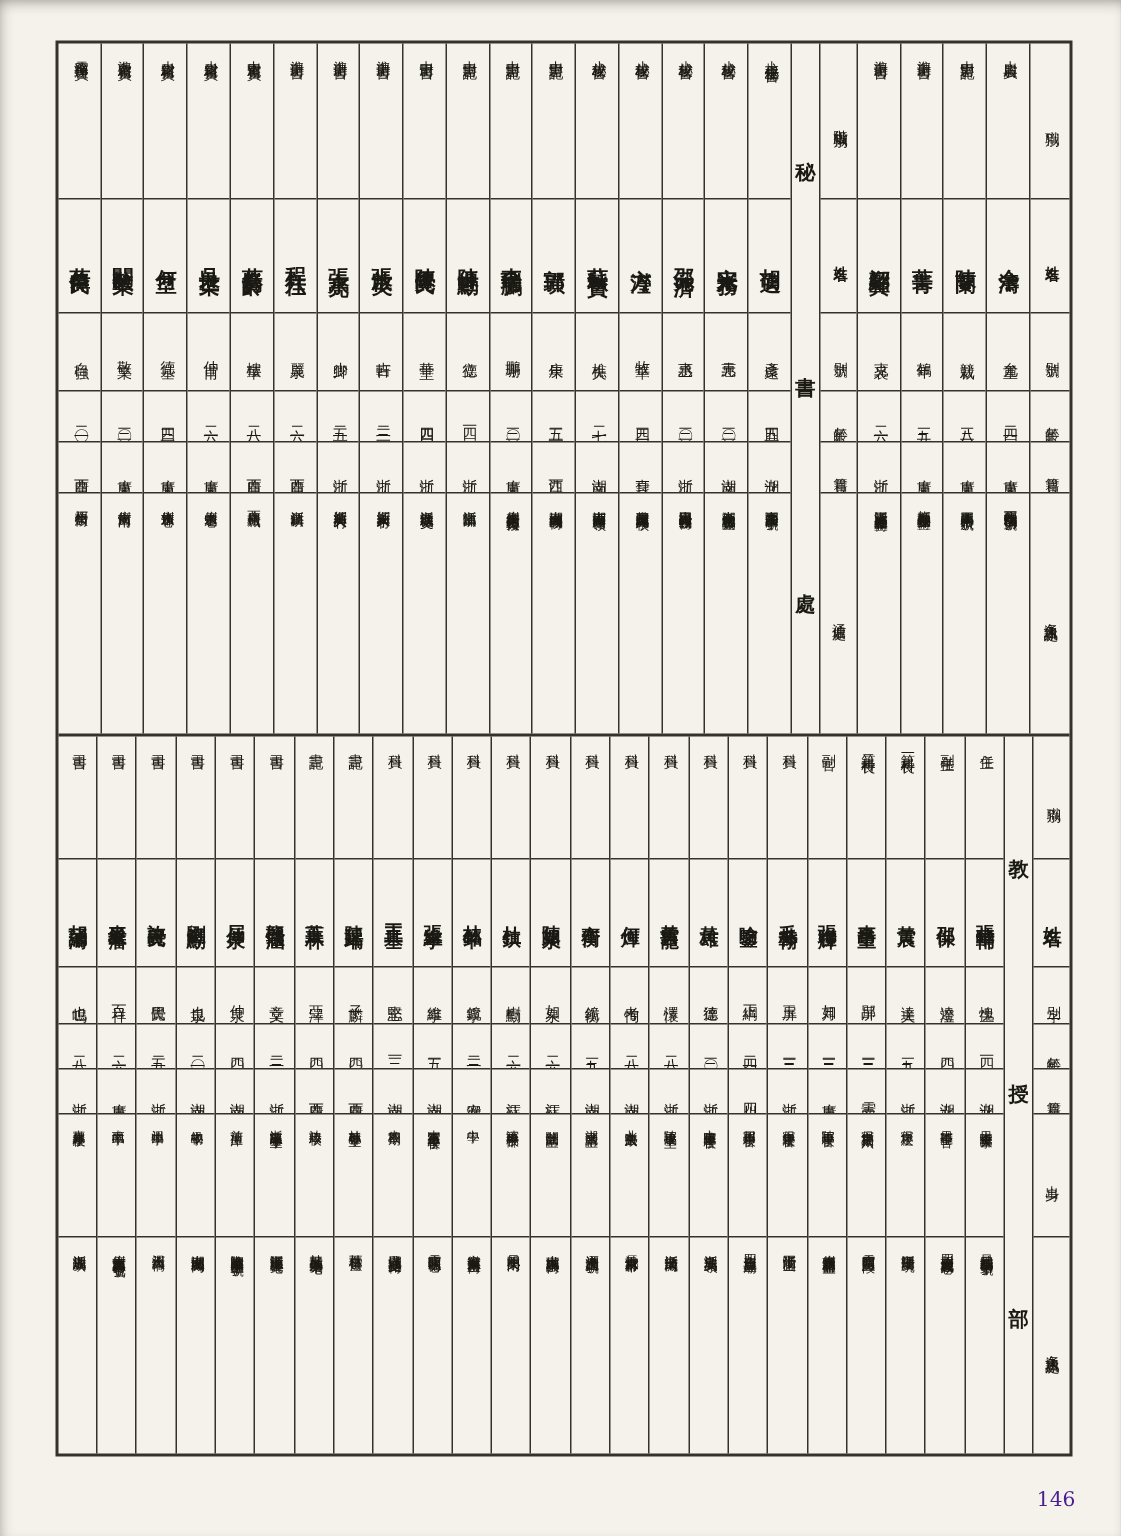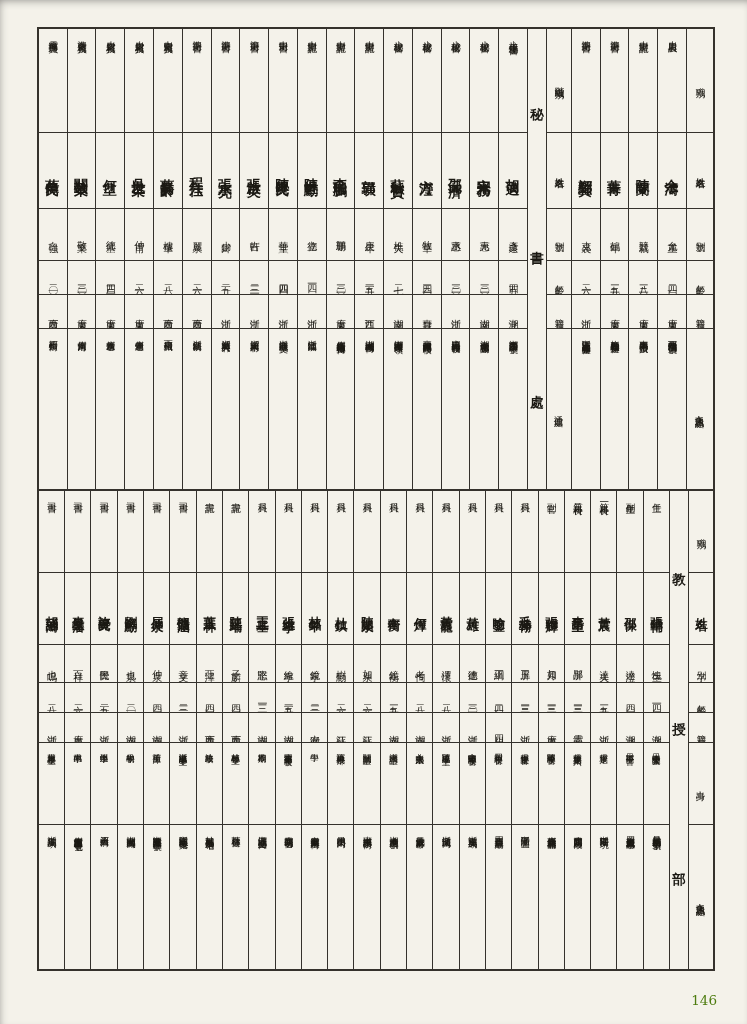--- a/index.html
+++ b/index.html
@@ -64,21 +64,21 @@
   .cell-rank span{ font-size:9.5px; letter-spacing:1px; }
   .cell-name span{ font-size:14px; font-weight:700; letter-spacing:2.5px; }
   .section-bot .cell-name span{ font-size:12.5px; letter-spacing:2px; }
   .cell-alias span{ font-size:10px; letter-spacing:1.5px; }
   .cell-age span, .cell-native span{ font-size:10px; letter-spacing:1px; }
   .cell-origin span{ font-size:8.5px; letter-spacing:.5px; line-height:11px; }
   .cell-addr span{ font-size:9px; letter-spacing:.5px; line-height:11px; max-height:calc(100% - 6px); }
   .label-cell span{ font-size:9.5px; letter-spacing:1px; }
   .page-number{
     position:absolute; right:30px; bottom:16px;
-    font-family:"DejaVu Serif", serif; font-size:13.5px; color:#4d7c0f;
+    font-family:"DejaVu Serif", serif; font-size:13.5px; color:#4c1d95;
   }
 </style>
 </head>
 <body>
 
 <div class="page">
   <div class="table-frame">
     <div class="section section-top" id="sec-top">
         <div class="col header-col">
           <div class="sub-labels">

